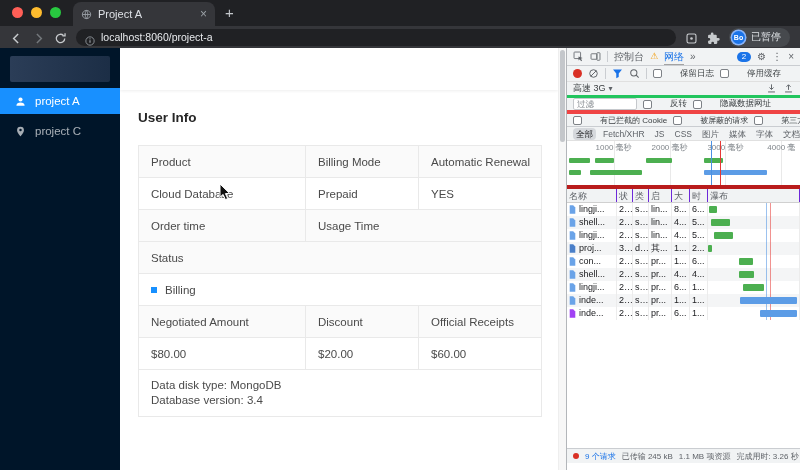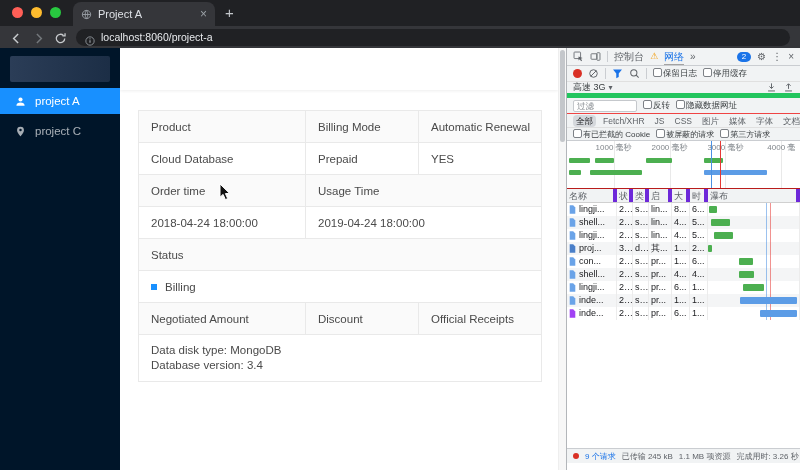--- a/index.html
+++ b/index.html
@@ -55,46 +55,46 @@
   .dt-ic{width:11px;height:11px;color:#5f6368;flex-shrink:0;display:inline-flex}
   .dt-glyph{color:#5f6368;font-size:10px;line-height:1}
   .dt-tabbar{height:18px;background:#f1f3f4;border-bottom:1px solid #cacdd1;gap:6px;padding:0 6px}
   .dt-tab{font-size:10px;color:#5f6368;height:18px;line-height:18px;white-space:nowrap}
   .dt-tab.active{color:#1a73e8;border-bottom:2px solid #a3a3a3}
   .warn{color:#f29900;font-size:9px;line-height:1}
   .issues{background:#1a73e8;color:#fff;font-size:8px;border-radius:7px;padding:1px 5px;line-height:1}
   .dt-nettoolbar{height:16px;background:#f1f3f4;border-bottom:1px solid #e0e0e0;gap:6px;padding:0 6px}
   .rec-dot{width:9px;height:9px;border-radius:50%;background:#d93025;flex-shrink:0}
   .funnel{color:#1a73e8}
-  .dt-check{display:inline-flex;align-items:flex-start;gap:1px;white-space:nowrap;color:#3c4043;font-size:8.5px}
+  .dt-check{display:inline-flex;align-items:center;gap:18px;white-space:nowrap;color:#3c4043;font-size:8.5px}
   .cb{width:9px;height:9px;border:1px solid #7d8186;border-radius:2px;background:#fff;flex-shrink:0}
-  .dt-throttle{height:16px;background:#f1f3f4;border-bottom:5px solid #22c55e;gap:6px;padding:0 6px}
+  .dt-throttle{height:16px;background:#f1f3f4;border-bottom:3px solid #22c55e;gap:6px;padding:0 6px}
   .dd{display:inline-flex;align-items:center;gap:3px;font-size:9px;color:#3c4043;white-space:nowrap}
   .caret{font-size:8px;color:#5f6368}
-  .dt-filterrow{height:16px;background:#f1f3f4;border-bottom:1px solid #ef4444;gap:6px;padding:0 6px}
+  .dt-filterrow{height:16px;background:#f1f3f4;border-bottom:4px solid #ef4444;gap:6px;padding:0 6px}
   .flt{width:64px;height:12px;border:1px solid #c5c8cc;border-radius:2px;font-size:8.5px;padding:0 3px;color:#202124;background:#fff;font-family:inherit}
   .flt::placeholder{color:#80868b}
   .dt-chips{height:14px;background:#f1f3f4;border-bottom:1px solid #e0e0e0;gap:4px;padding:0 6px}
   .chip{font-size:8.5px;color:#5f6368;white-space:nowrap;line-height:12px;padding:0 3px;border-radius:4px}
   .chip.sel{background:#d5d8dc;color:#202124}
   .dt-reqchecks{height:13px;background:#f1f3f4;border-bottom:1px solid #cacdd1;gap:6px;padding:0 6px}
   .dt-reqchecks .dt-check{font-size:8px}
 
-  .dt-overview{height:48px;position:relative;background:#fff;border-bottom:1px solid #b91c1c;flex-shrink:0;overflow:hidden}
+  .dt-overview{height:48px;position:relative;background:#fff;border-bottom:4px solid #b91c1c;flex-shrink:0;overflow:hidden}
   .ruler-lb{position:absolute;top:1px;font-size:8px;color:#80868b;transform:translateX(-50%);white-space:nowrap}
   .gridline{position:absolute;top:0;bottom:0;width:1px;background:#e9e9e9}
   .ov-lane{position:absolute;left:0;right:0;height:5px}
   .ov-bar{position:absolute;top:0;height:5px;border-radius:1px}
   .mline{position:absolute;top:0;bottom:0;width:1px}
   .mline.blue{background:#4a90e2}
   .mline.red{background:#e53935}
 
   .net-head,.net-row{display:grid;grid-template-columns:50px 16px 16px 23px 18px 18px 1fr;flex-shrink:0}
   .net-head{height:14px;line-height:14px;background:#f1f3f4;border-bottom:1px solid #d0d0d0;color:#5f6368}
-  .net-head .nc{border-right:4px solid #6d28d9}
+  .net-head .nc{border-right:1px solid #6d28d9}
   .nc{padding:0 2px;overflow:hidden;white-space:nowrap;text-overflow:ellipsis;font-size:9px}
   .net-rows{position:relative;flex-shrink:0}
   .net-row{height:13px;line-height:13px;color:#202124}
   .net-row:nth-child(even){background:#f4f5f6}
   .net-row .nc{border-right:1px solid #ececec}
   .name-cell{display:flex;align-items:center;gap:3px}
   .doc-ic{width:7px;height:9px;flex-shrink:0;display:inline-flex}
   .nm{overflow:hidden;white-space:nowrap;text-overflow:ellipsis}
   .wf{position:relative}
   .bar{position:absolute;top:3px;height:7px;border-radius:1px}
@@ -151,20 +151,37 @@
     <div class="omnibox">
       <span class="info-ic">
         <svg viewBox="0 0 12 12" fill="none" stroke="currentColor">
             <circle cx="6" cy="6" r="5"></circle>
             <path d="M6 5.2v3" stroke-width="1.4"></path>
             <circle cx="6" cy="3.4" r=".8" fill="currentColor" stroke="none"></circle>
           </svg>
       </span>
       <span class="url">localhost:8060/project-a</span>
     </div>
+    <div class="tb-right">
+      <span class="ext-ic">
+        <svg viewBox="0 0 16 16" fill="none" stroke="currentColor" stroke-width="1.4">
+            <rect x="2.5" y="2.5" width="11" height="11" rx="2"></rect>
+            <circle cx="8" cy="8" r="1.6" fill="currentColor" stroke="none"></circle>
+          </svg>
+      </span>
+      <span class="ext-ic">
+        <svg viewBox="0 0 24 24" fill="currentColor">
+            <path d="M20 11h-2V7a2 2 0 0 0-2-2h-4V3.5a2.5 2.5 0 1 0-5 0V5H4a2 2 0 0 0-2 2v4h1.5a2.5 2.5 0 1 1 0 5H2v4a2 2 0 0 0 2 2h4v-1.5a2.5 2.5 0 1 1 5 0V22h4a2 2 0 0 0 2-2v-4h2a2.5 2.5 0 1 0 0-5z"></path>
+          </svg>
+      </span>
+      <div class="profile">
+        <span class="avatar">Bo</span>
+        <span class="paused">已暂停</span>
+      </div>
+    </div>
   </div>
 
   <div class="content">
 
     <aside class="sidebar">
       <div class="logo"></div>
       <div class="side-item active">
         <span class="side-ic">
           <svg viewBox="0 0 16 16" fill="currentColor">
               <circle cx="8" cy="5" r="3"></circle>
@@ -178,20 +195,21 @@
           <svg viewBox="0 0 16 16" fill="currentColor">
               <path d="M8 1a5 5 0 0 0-5 5c0 3.5 5 9 5 9s5-5.5 5-9a5 5 0 0 0-5-5zm0 6.6A1.8 1.8 0 1 1 8 4a1.8 1.8 0 0 1 0 3.6z"></path>
             </svg>
         </span>
         <span>project C</span>
       </div>
     </aside>
 
     <main class="page">
       <div class="page-header"></div>
+      <h1 class="page-title">User Info</h1>
       <table class="info-table">
         <colgroup>
             <col style="width:167px">
             <col style="width:113px">
             <col style="width:123px">
           </colgroup>
         <tbody>
         <tr class="lbl">
           <td>Product</td>
           <td>Billing Mode</td>
@@ -199,36 +217,37 @@
         </tr>
         <tr>
           <td>Cloud Database</td>
           <td>Prepaid</td>
           <td>YES</td>
         </tr>
         <tr class="lbl">
           <td>Order time</td>
           <td colspan="2">Usage Time</td>
         </tr>
-        <tr>
-          <td>2018-04-24 18:00:00</td>
-          <td colspan="2">2019-04-24 18:00:00</td>
-        </tr>
         <tr class="lbl">
           <td colspan="3">Status</td>
         </tr>
         <tr>
           <td colspan="3">
             <span class="status-dot"></span><span>Billing</span>
           </td>
         </tr>
         <tr class="lbl">
           <td>Negotiated Amount</td>
           <td>Discount</td>
           <td>Official Receipts</td>
+        </tr>
+        <tr>
+          <td>$80.00</td>
+          <td>$20.00</td>
+          <td>$60.00</td>
         </tr>
         <tr>
           <td colspan="3" class="cfg">
             <div>Data disk type: MongoDB</div>
             <div>Database version: 3.4</div>
           </td>
         </tr>
         </tbody>
       </table>
     </main>
@@ -316,47 +335,47 @@
       <div class="dt-row dt-filterrow">
         <input class="flt" placeholder="过滤" style="">
         <label class="dt-check">
           <span class="cb"></span>
           <span>反转</span>
         </label>
         <label class="dt-check">
           <span class="cb"></span>
           <span>隐藏数据网址</span>
         </label>
-      </div>
-
-      <div class="dt-row dt-chips">
-        <span class="chip sel">全部</span>
-        <span class="chip">Fetch/XHR</span>
-        <span class="chip">JS</span>
-        <span class="chip">CSS</span>
-        <span class="chip">图片</span>
-        <span class="chip">媒体</span>
-        <span class="chip">字体</span>
-        <span class="chip">文档</span>
-
       </div>
 
       <div class="dt-row dt-reqchecks">
         <label class="dt-check">
           <span class="cb"></span>
           <span>有已拦截的 Cookie</span>
         </label>
         <label class="dt-check">
           <span class="cb"></span>
           <span>被屏蔽的请求</span>
         </label>
         <label class="dt-check">
           <span class="cb"></span>
           <span>第三方请求</span>
         </label>
+      </div>
+
+      <div class="dt-row dt-chips">
+        <span class="chip sel">全部</span>
+        <span class="chip">Fetch/XHR</span>
+        <span class="chip">JS</span>
+        <span class="chip">CSS</span>
+        <span class="chip">图片</span>
+        <span class="chip">媒体</span>
+        <span class="chip">字体</span>
+        <span class="chip">文档</span>
+
       </div>
 
       <div class="dt-overview">
         <div class="gridline" style="left:20%"></div>
         <div class="gridline" style="left:44%"></div>
         <div class="gridline" style="left:68%"></div>
         <div class="gridline" style="left:92%"></div>
         <span class="ruler-lb" style="left:20%">1000 毫秒</span>
         <span class="ruler-lb" style="left:44%">2000 毫秒</span>
         <span class="ruler-lb" style="left:68%">3000 毫秒</span>

